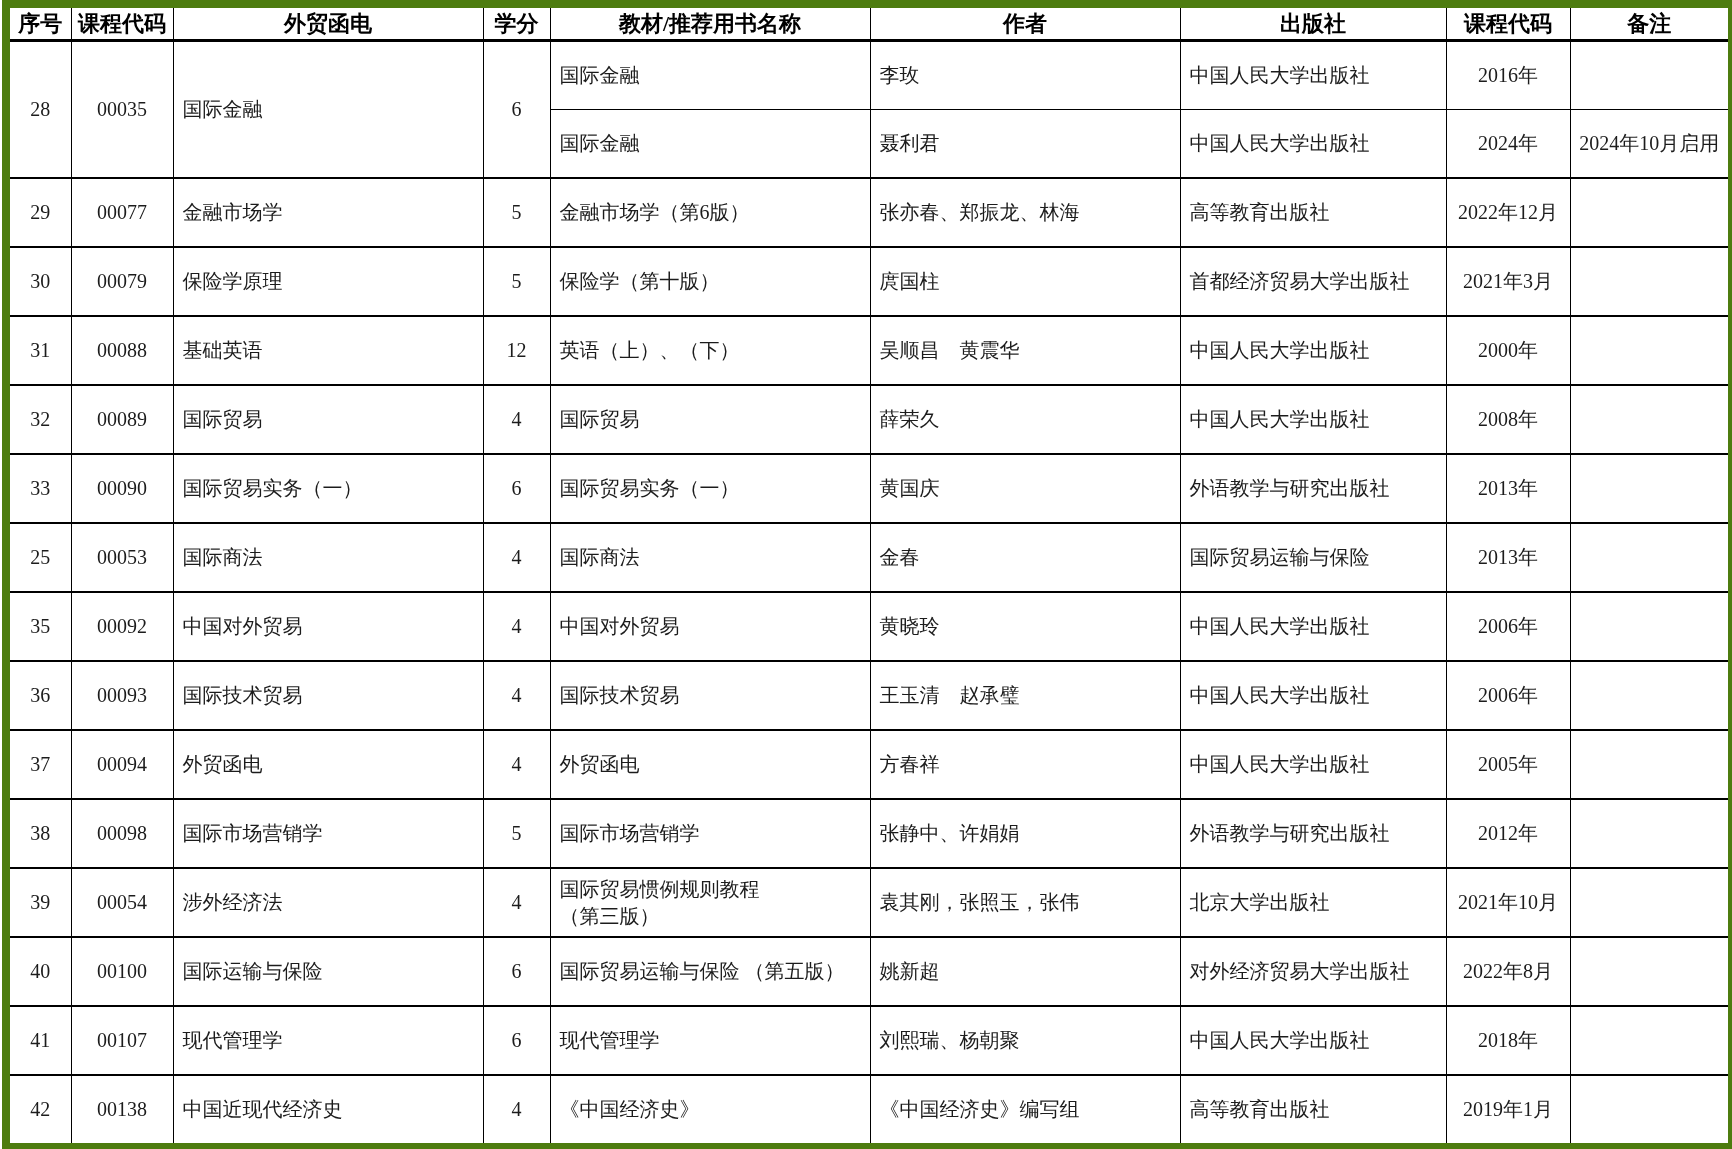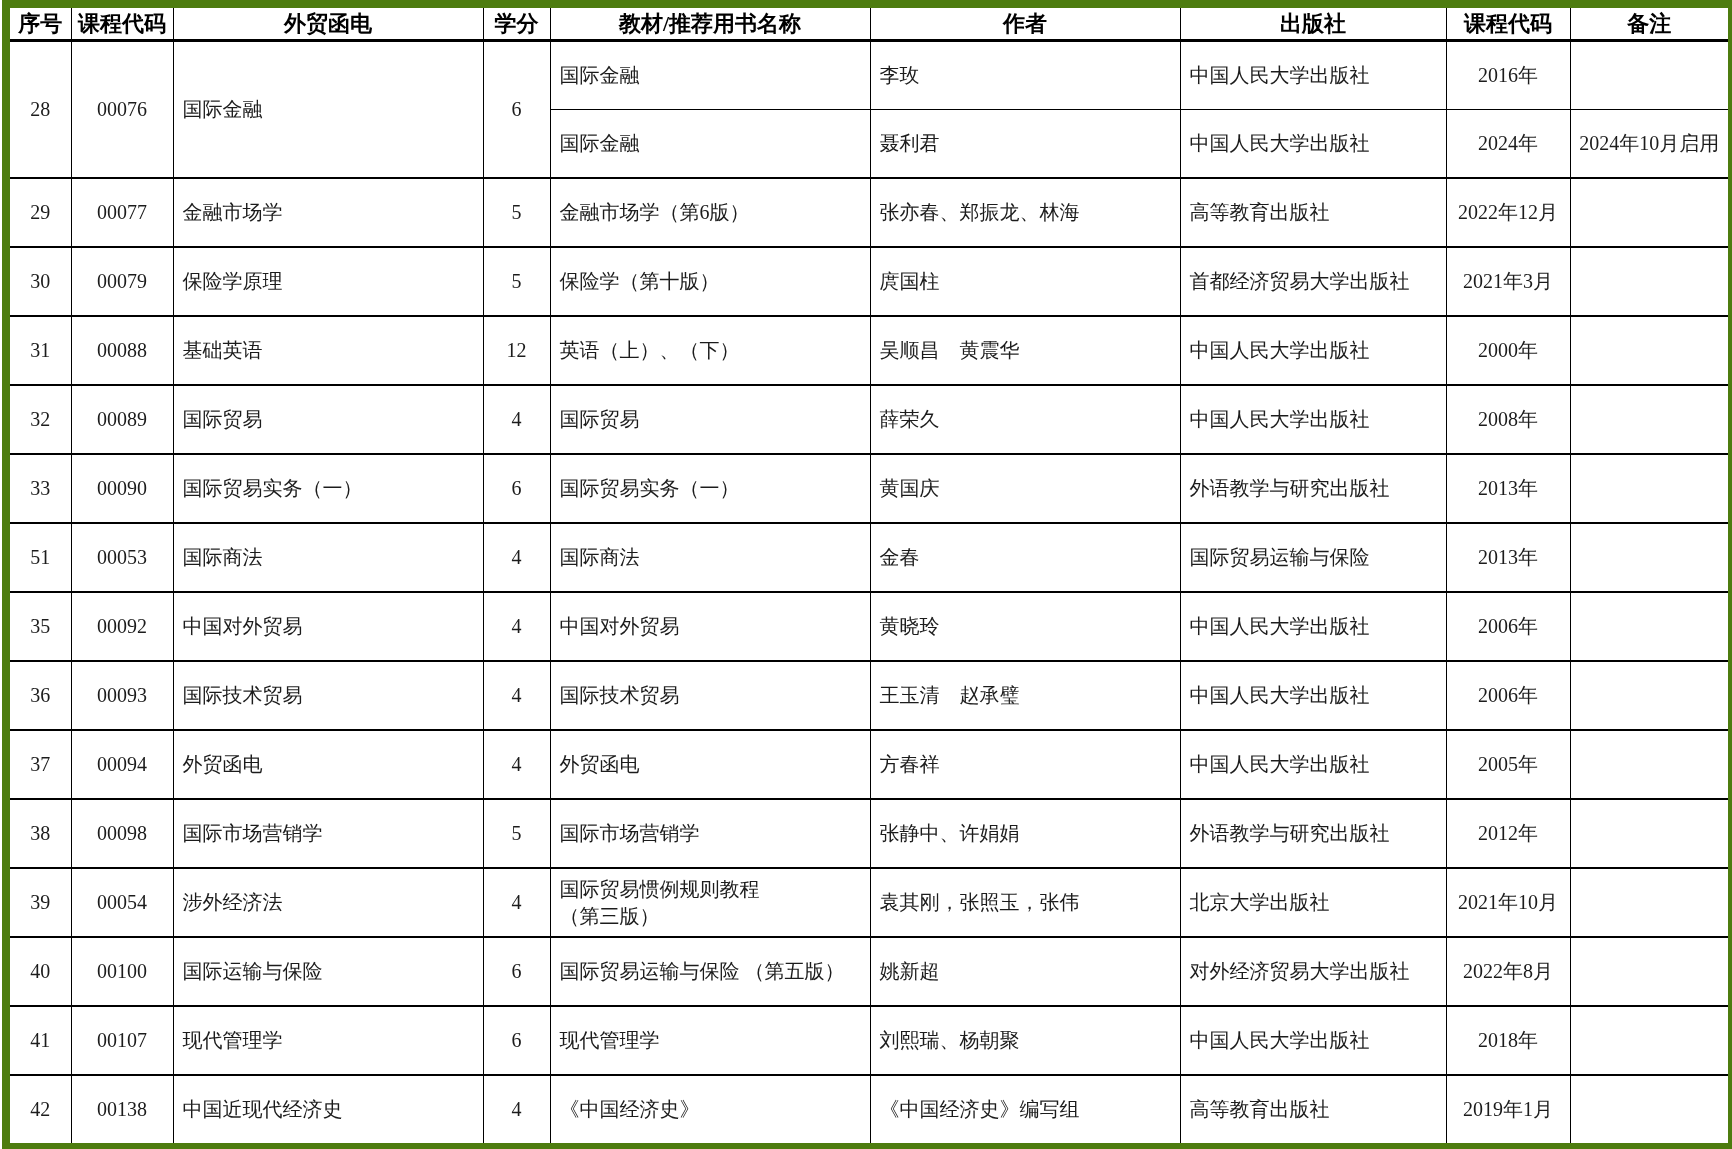--- a/index.html
+++ b/index.html
@@ -91,21 +91,21 @@
       <th>作者</th>
       <th>出版社</th>
       <th>课程代码</th>
       <th>备注</th>
     </tr>
   </thead>
   <tbody>
 
     <tr class="subrow-a">
       <td class="ac" rowspan="2">28</td>
-      <td class="ac" rowspan="2">00076</td>
+      <td class="ac" rowspan="2">00035</td>
       <td class="al" rowspan="2">国际金融</td>
       <td class="ac" rowspan="2">6</td>
       <td class="al book-cell">国际金融</td>
       <td class="al">李玫</td>
       <td class="al">中国人民大学出版社</td>
       <td class="ac">2016年</td>
       <td class="ac"></td>
     </tr>
     <tr class="subrow-b">
       <td class="al book-cell">国际金融</td>
@@ -169,21 +169,21 @@
       <td class="al">国际贸易实务（一）</td>
       <td class="ac">6</td>
       <td class="al book-cell">国际贸易实务（一）</td>
       <td class="al">黄国庆</td>
       <td class="al">外语教学与研究出版社</td>
       <td class="ac">2013年</td>
       <td class="ac"></td>
     </tr>
 
     <tr>
-      <td class="ac">51</td>
+      <td class="ac">25</td>
       <td class="ac">00053</td>
       <td class="al">国际商法</td>
       <td class="ac">4</td>
       <td class="al book-cell">国际商法</td>
       <td class="al">金春</td>
       <td class="al">国际贸易运输与保险</td>
       <td class="ac">2013年</td>
       <td class="ac"></td>
     </tr>
 

